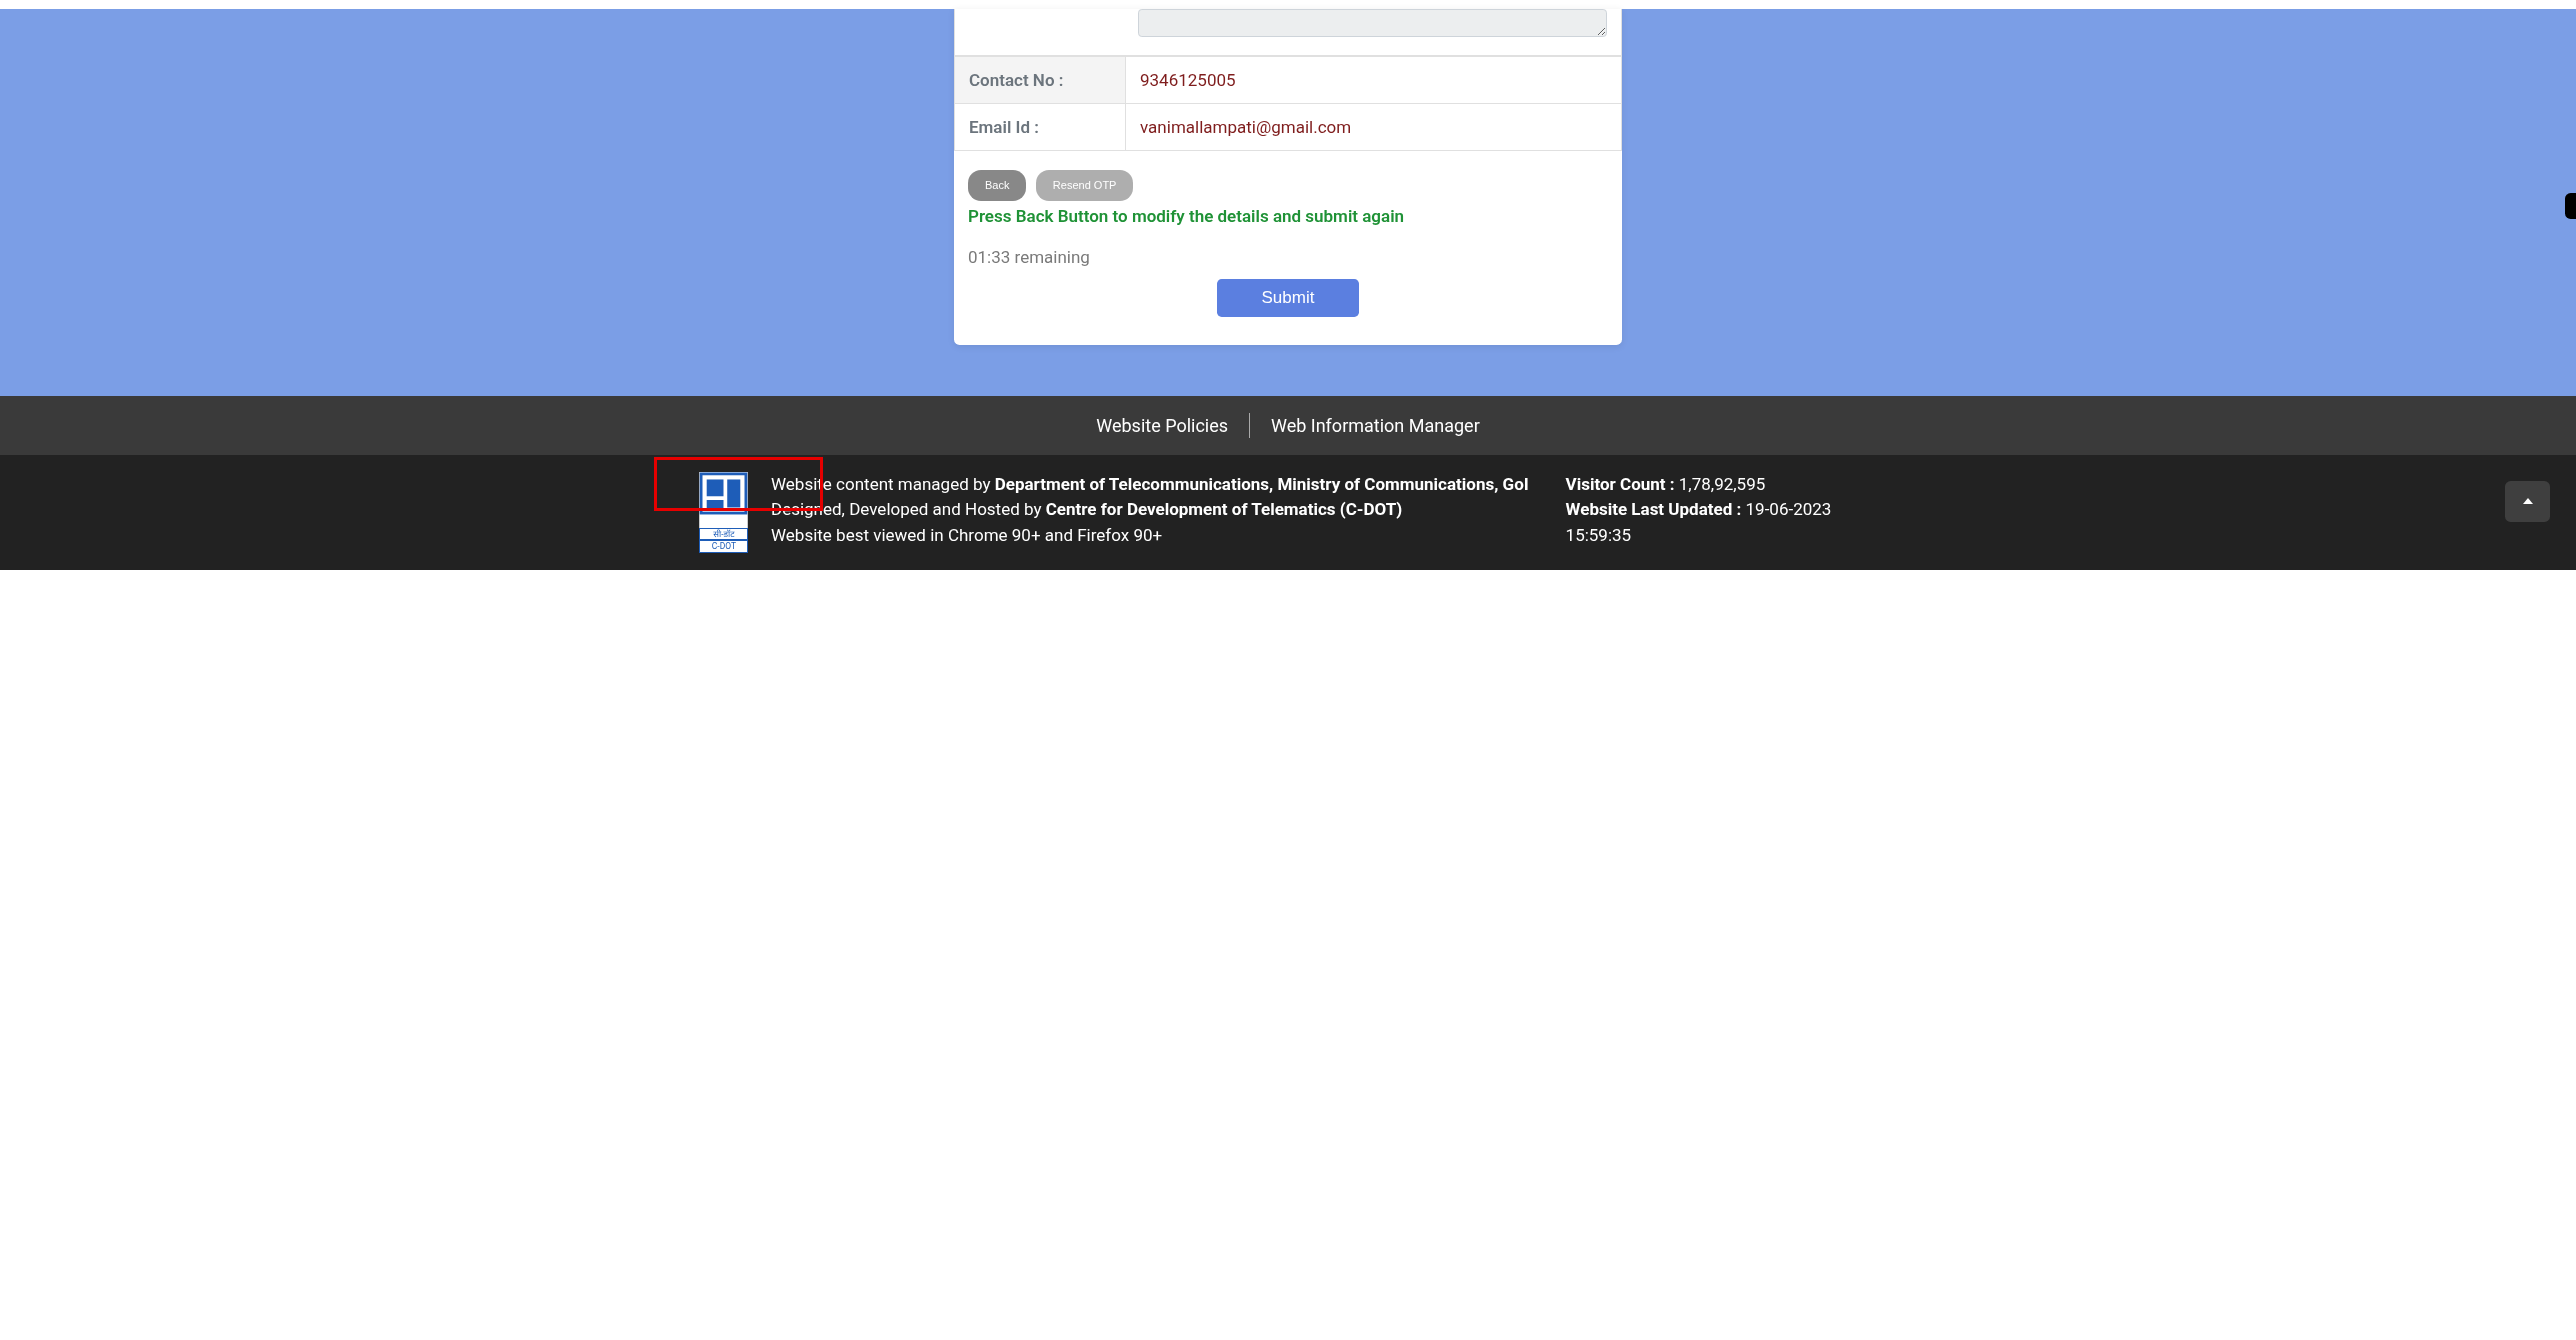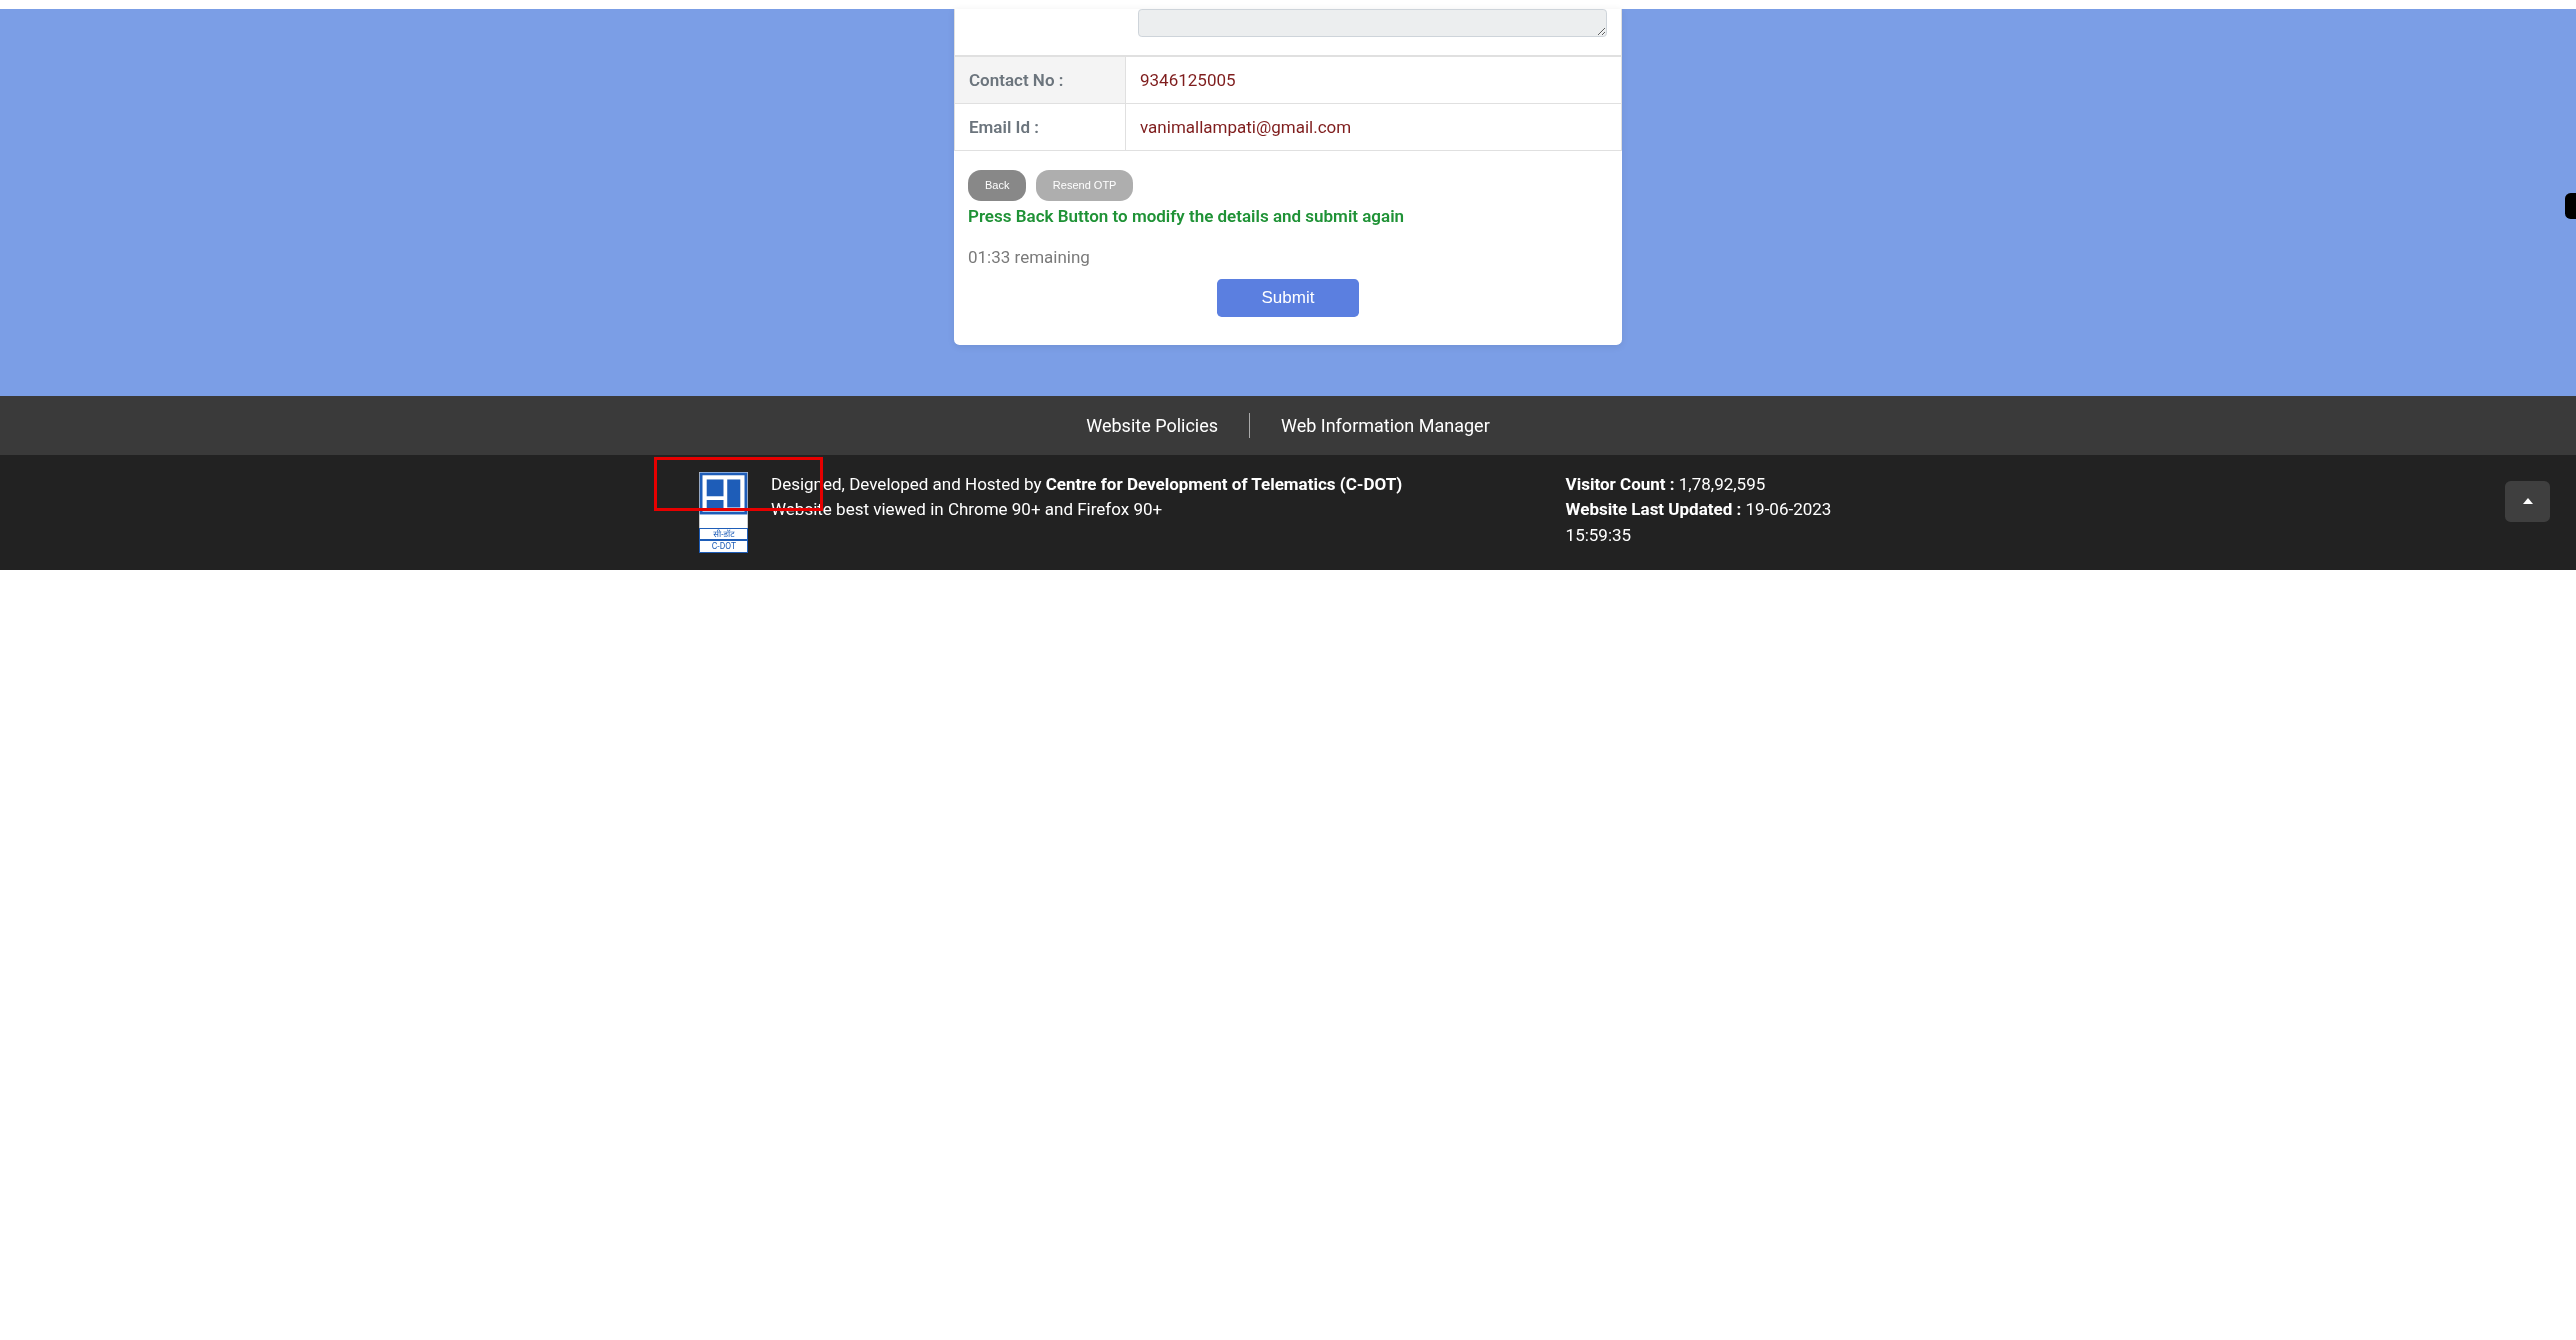--- a/index.html
+++ b/index.html
@@ -115,21 +115,21 @@
     font-size: 17px;
     cursor: pointer;
   }
   
   .footer-top {
     background: #3a3a3a;
     padding: 17px 0;
     display: flex;
     justify-content: center;
     align-items: center;
-    gap: 12px;
+    gap: 2px;
   }
   .footer-top a {
     color: #fff;
     font-size: 18px;
     text-decoration: none;
     padding: 0 19px;
   }
   .footer-top .sep {
     width: 0.9px;
     height: 24.5px;
@@ -249,20 +249,23 @@
       <rect x="8" y="8" width="18" height="18" fill="#1e5db8"></rect>
       <rect x="30" y="8" width="14" height="30" fill="#1e5db8"></rect>
       <rect x="8" y="30" width="18" height="10" fill="#1e5db8"></rect>
     </svg>
     <div class="logo-txt">सी-डॉट</div>
     <div class="logo-txt">C-DOT</div>
   </div>
 
   <div class="footer-text">
     <div>
+      <span>Website content managed by </span><b>Department of Telecommunications, Ministry of Communications, GoI</b>
+    </div>
+    <div>
       <span>Designed, Developed and Hosted by </span><b>Centre for Development of Telematics (C-DOT)</b>
     </div>
     <div>Website best viewed in Chrome 90+ and Firefox 90+</div>
   </div>
 
   <div class="footer-right">
     <div>
       <b>Visitor Count : </b><span>1,78,92,595</span>
     </div>
     <div>

